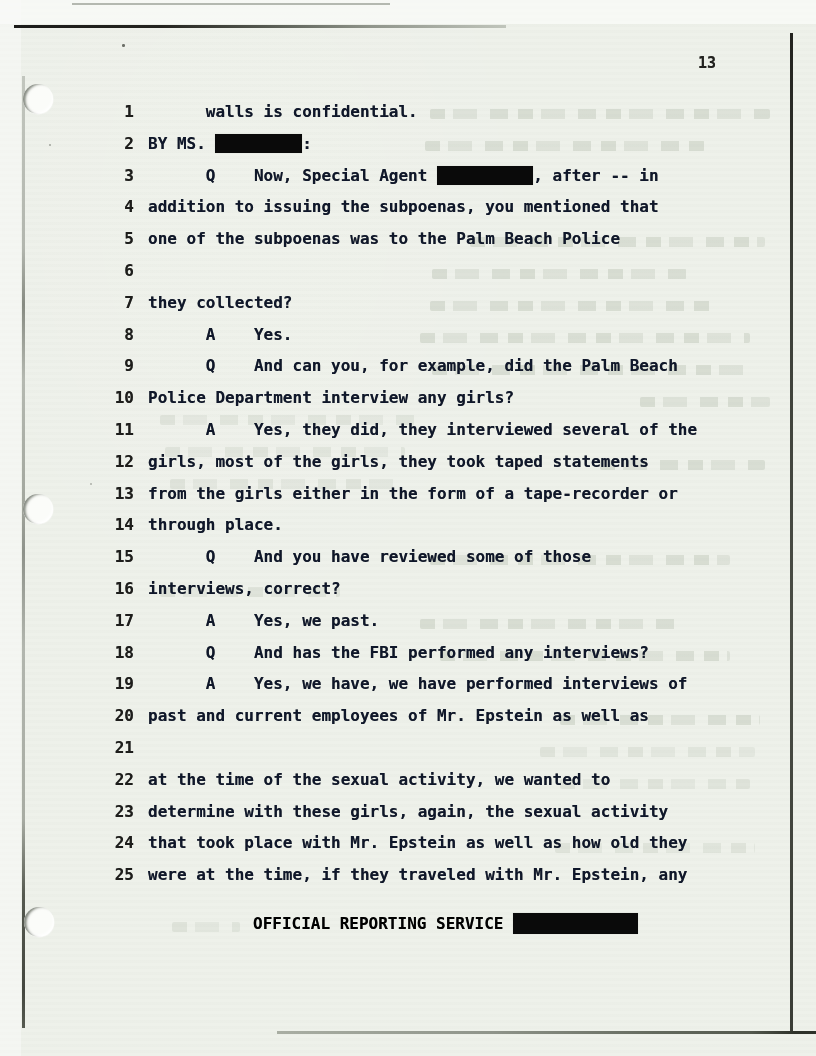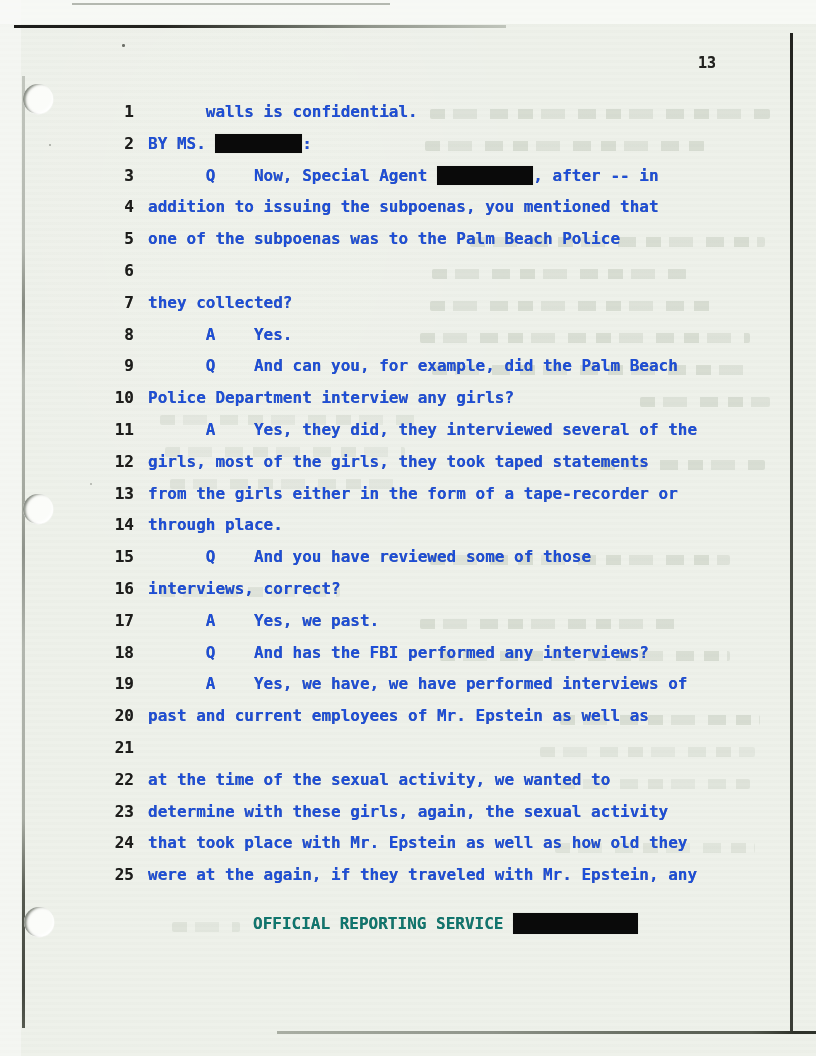--- a/index.html
+++ b/index.html
@@ -39,28 +39,28 @@
   .smudge{position:absolute;height:10px;opacity:0.42;filter:blur(0.7px);border-radius:2px;pointer-events:none;
     background:repeating-linear-gradient(90deg, rgba(148,160,140,0.60) 0 15px, rgba(0,0,0,0) 15px 23px, rgba(148,160,140,0.42) 23px 47px, rgba(0,0,0,0) 47px 60px, rgba(148,160,140,0.55) 60px 78px, rgba(0,0,0,0) 78px 88px);}
   .smudge.light{opacity:0.28;}
 
   
   #lines{position:absolute;left:0;top:102px;width:816px;}
   .t-line{position:relative;height:31.8px;}
   .lnum{position:absolute;left:104px;top:0;width:30px;text-align:right;
     font:700 16px/20px "DejaVu Sans Mono", monospace;color:#1d1d1b;text-shadow:0 0 0.5px rgba(20,20,18,0.55);}
   .ltext{position:absolute;left:148px;top:0;white-space:pre;
-    font:700 16px/20px "DejaVu Sans Mono", monospace;color:#1d4ed8;text-shadow:0 0 0.5px rgba(20,20,18,0.55);}
+    font:700 16px/20px "DejaVu Sans Mono", monospace;color:#0f172a;text-shadow:0 0 0.5px rgba(20,20,18,0.55);}
   .redact{display:inline-block;height:19px;background:#0a0a0a;vertical-align:-4px;box-shadow:0 0 0.5px #000;}
 
   .page-number{position:absolute;left:698px;top:54px;
     font:700 15px/18px "DejaVu Sans Mono", monospace;color:#22221f;text-shadow:0 0 0.5px rgba(20,20,18,0.5);}
 
   .footer-line{position:absolute;left:253px;top:913px;white-space:pre;
-    font:700 16px/20px "DejaVu Sans Mono", monospace;color:#0f766e;text-shadow:0 0 0.5px rgba(20,20,18,0.55);}
+    font:700 16px/20px "DejaVu Sans Mono", monospace;color:#000000;text-shadow:0 0 0.5px rgba(20,20,18,0.55);}
   .footer-line .redact{height:21px;vertical-align:-5px;}
 </style>
 </head>
 <body>
 
 <div class="paper-texture"></div>
 <div class="edge-light-top"></div>
 <div class="edge-light-left"></div>
 <div class="top-faint-line"></div>
 <div class="top-dark-line"></div>
@@ -189,17 +189,17 @@
     <div class="t-line">
       <span class="lnum">23</span>
       <span class="ltext">determine with these girls, again, the sexual activity</span>
     </div>
     <div class="t-line">
       <span class="lnum">24</span>
       <span class="ltext">that took place with Mr. Epstein as well as how old they</span>
     </div>
     <div class="t-line">
       <span class="lnum">25</span>
-      <span class="ltext">were at the again, if they traveled with Mr. Epstein, any</span>
+      <span class="ltext">were at the time, if they traveled with Mr. Epstein, any</span>
     </div>
   </div>
 
 <div class="footer-line"><span>OFFICIAL REPORTING SERVICE </span><span class="redact" style="width: 13ch;"></span></div>
 
 </body></html>

